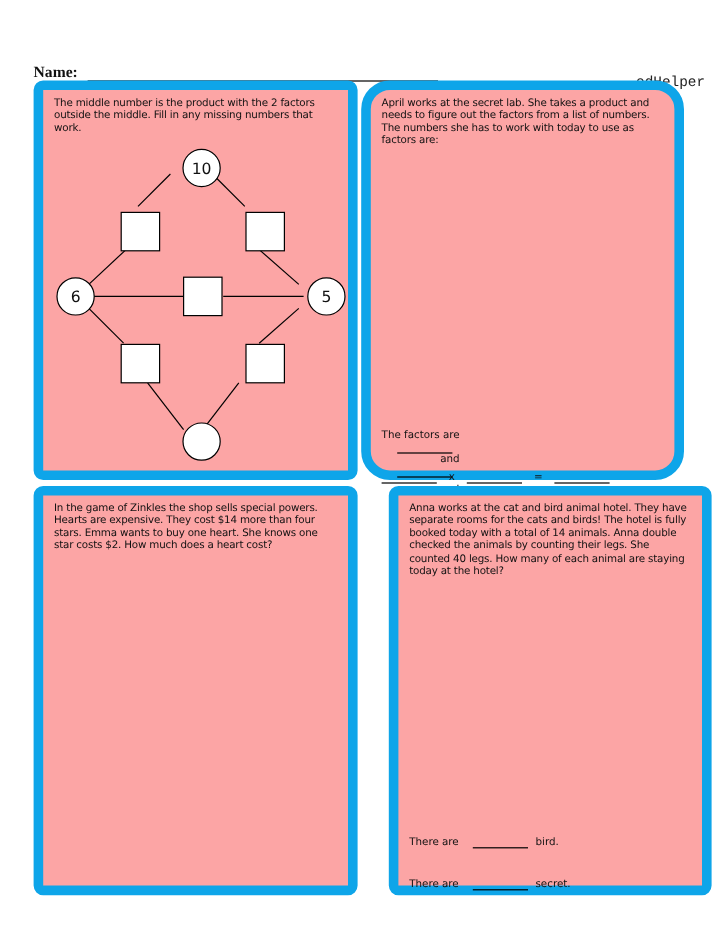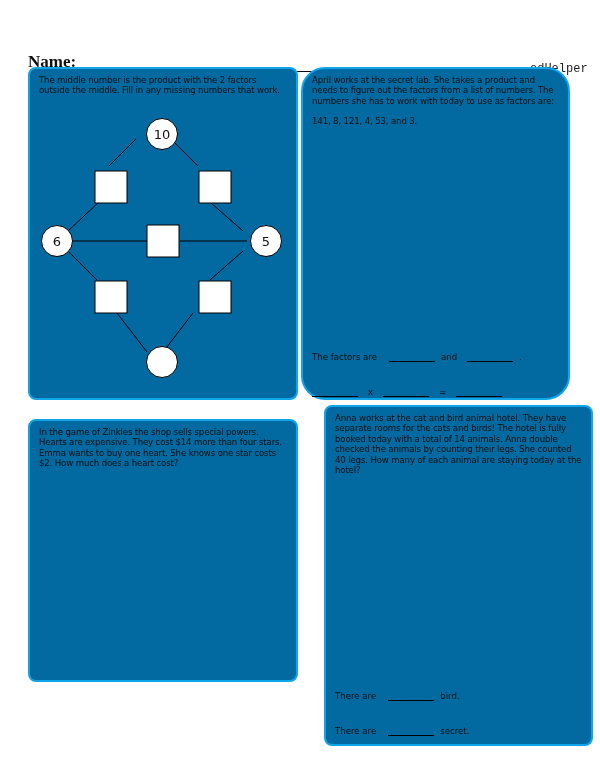--- a/index.html
+++ b/index.html
@@ -1,27 +1,27 @@
 <!DOCTYPE html>
 <html><head>
 <meta charset="utf-8">
 <style>
   html, body { margin: 0; padding: 0; background: #ffffff; }
   body { width: 600px; height: 776px; position: relative; overflow: hidden;
          font-family: "DejaVu Sans", sans-serif; color: #111; }
   .brand { position: absolute; top: 62px; left: 530px; font-family: Liberation Mono, monospace;
            font-size: 12px; color: #222; }
   .name-row { position: absolute; top: 52px; left: 28px; display: flex; align-items: flex-end; }
-  .name-label { font-family: "Liberation Serif", serif; font-weight: bold; font-size: 17px; text-align: center; }
+  .name-label { font-family: "Liberation Serif", serif; font-weight: bold; font-size: 13px; text-align: center; }
   .name-line { width: 292px; height: 13px; border-bottom: 1px solid #000; margin-left: 8px; }
-  .panel { position: absolute; border: 2px solid #0ea5e9; border-radius: 8px; box-sizing: border-box;
-           background: #0369a1; }
+  .panel { position: absolute; border: 8px solid #0ea5e9; border-radius: 8px; box-sizing: border-box;
+           background: #fca5a5; }
   .p1 { left: 28px; top: 67px; width: 270px; height: 333px; }
   .p2 { left: 301px; top: 67px; width: 269px; height: 333px; border-radius: 24px; }
-  .p3 { left: 28px; top: 419px; width: 270px; height: 263px; }
+  .p3 { left: 28px; top: 405px; width: 270px; height: 341px; }
   .p4 { left: 301px; top: 405px; width: 269px; height: 341px; margin-left: 23px; }
   .ptext { position: absolute; left: 9px; right: 8px; top: 6px; font-size: 8.6px; line-height: 10.4px;
            letter-spacing: -0.15px; }
   .ptext p { margin: 0 0 10px 0; }
   .diagram { position: absolute; left: 0; top: 45px; }
   .line-row { position: absolute; left: 9px; font-size: 8.6px; display: flex; align-items: flex-end; white-space: nowrap; }
   .blank { display: inline-block; width: 46px; border-bottom: 1px solid #000; height: 9px; margin: 0 6px; }
   .sep { margin: 0 4px; }
 </style>
 </head>
@@ -65,23 +65,22 @@
       <text x="27" y="132">6</text>
       <text x="236" y="132">5</text>
       <text x="132" y="253"></text>
     </g>
   </svg>
 </div>
 
 <div class="panel p2">
   <div class="ptext">
     <p>April works at the secret lab. She takes a product and needs to figure out the factors from a list of numbers.  The numbers she has to work with today to use as factors are:</p>
-    <p>141, 8, 121, 4, 53, and 3.</p>
   </div>
-  <div class="line-row" style="top:283px;">
+  <div class="line-row" style="top:283px;flex-direction:column;">
     <span>The factors are</span>
     <span class="blank" style="margin-left:12px;"></span>
     <span>and</span>
     <span class="blank" style="margin-left:10px;"></span>
     <span>.</span>
   </div>
   <div class="line-row" style="top:318px;">
     <span class="blank" style="margin-left:0;"></span>
     <span class="sep">x</span>
     <span class="blank"></span>

